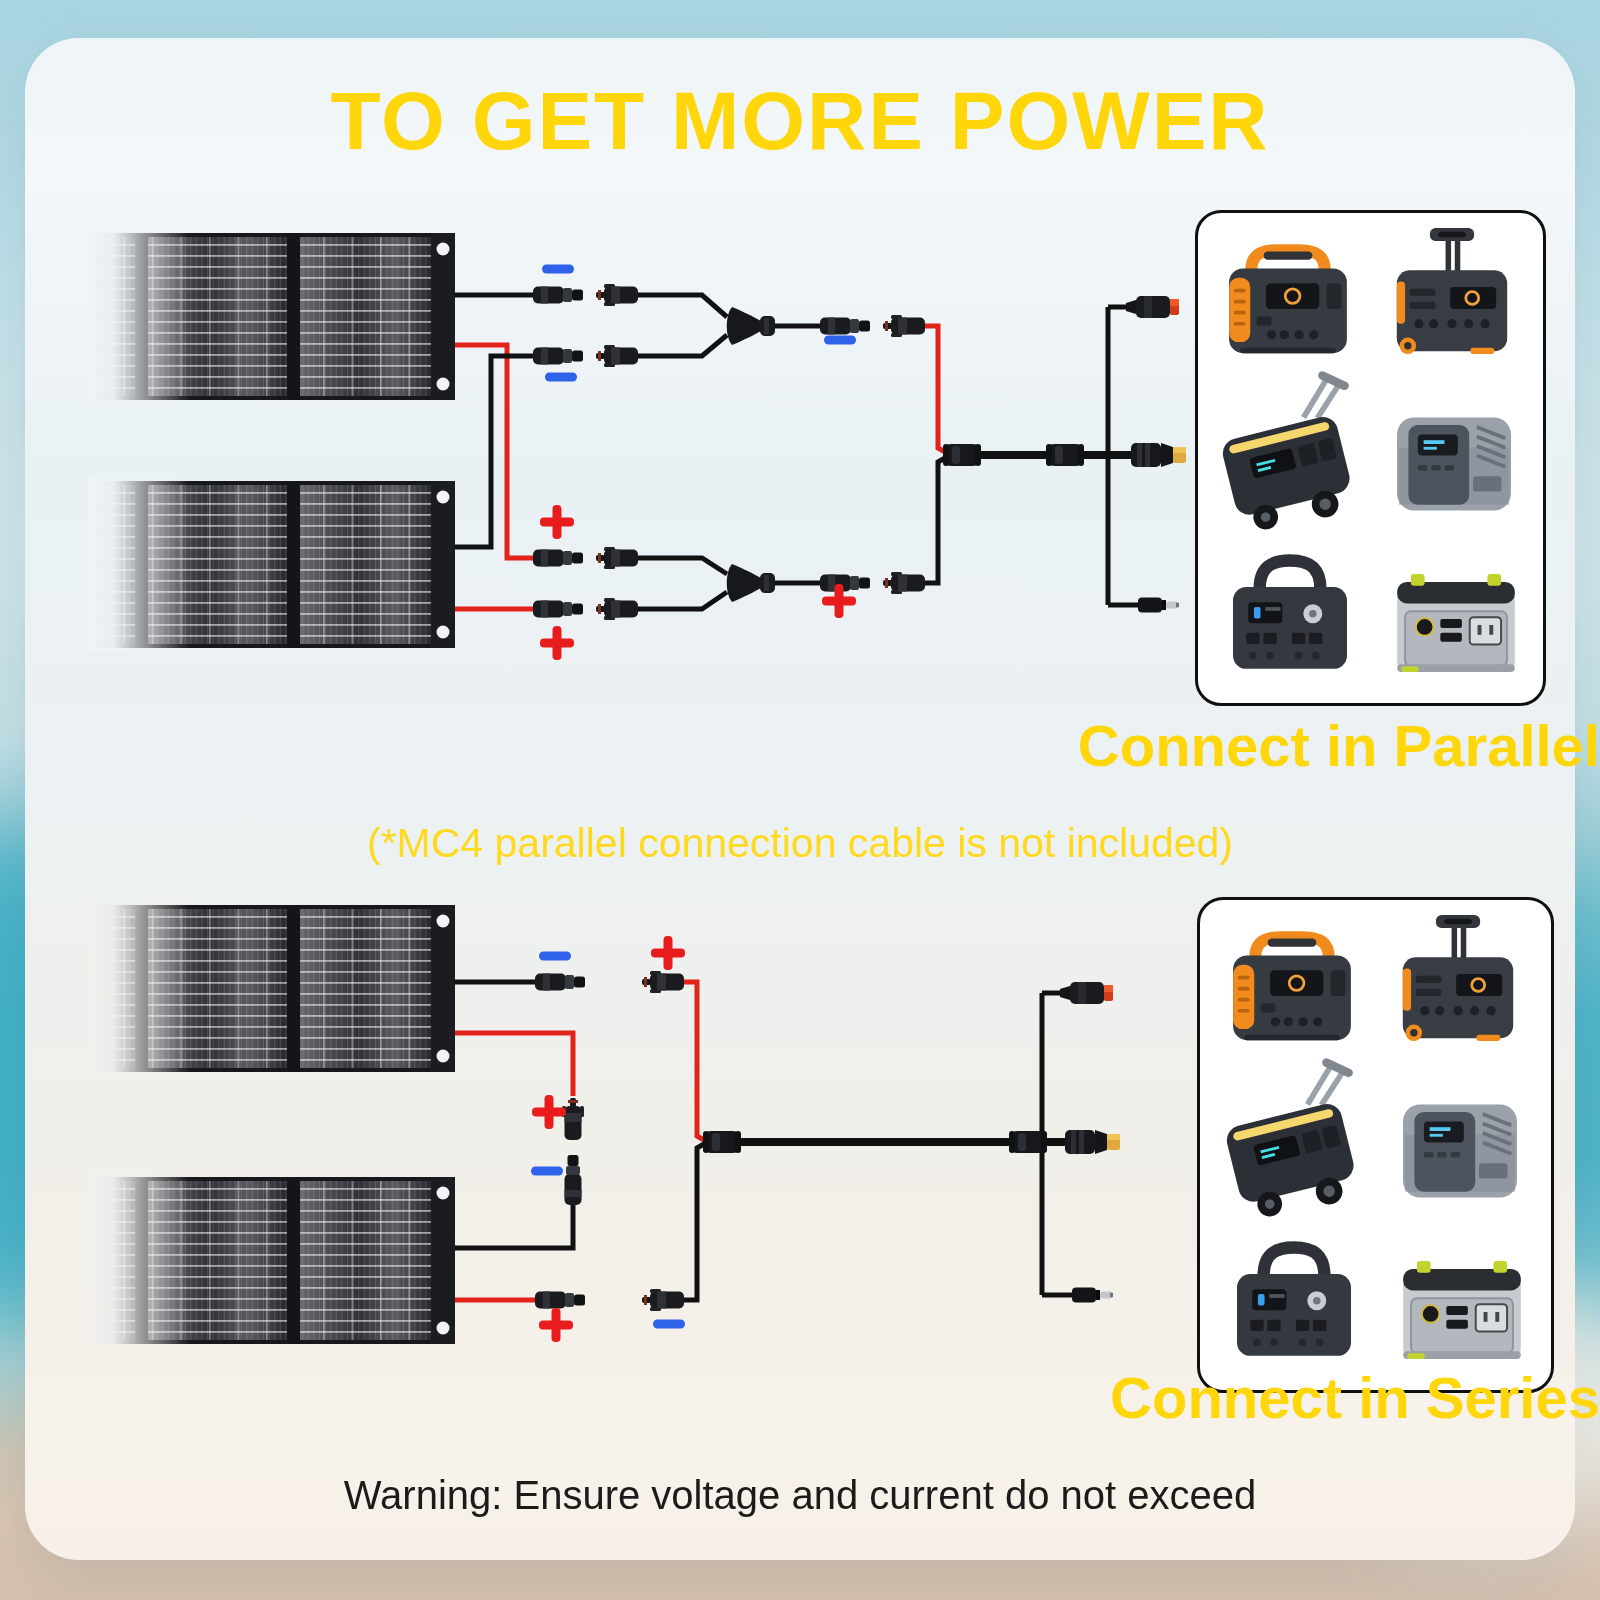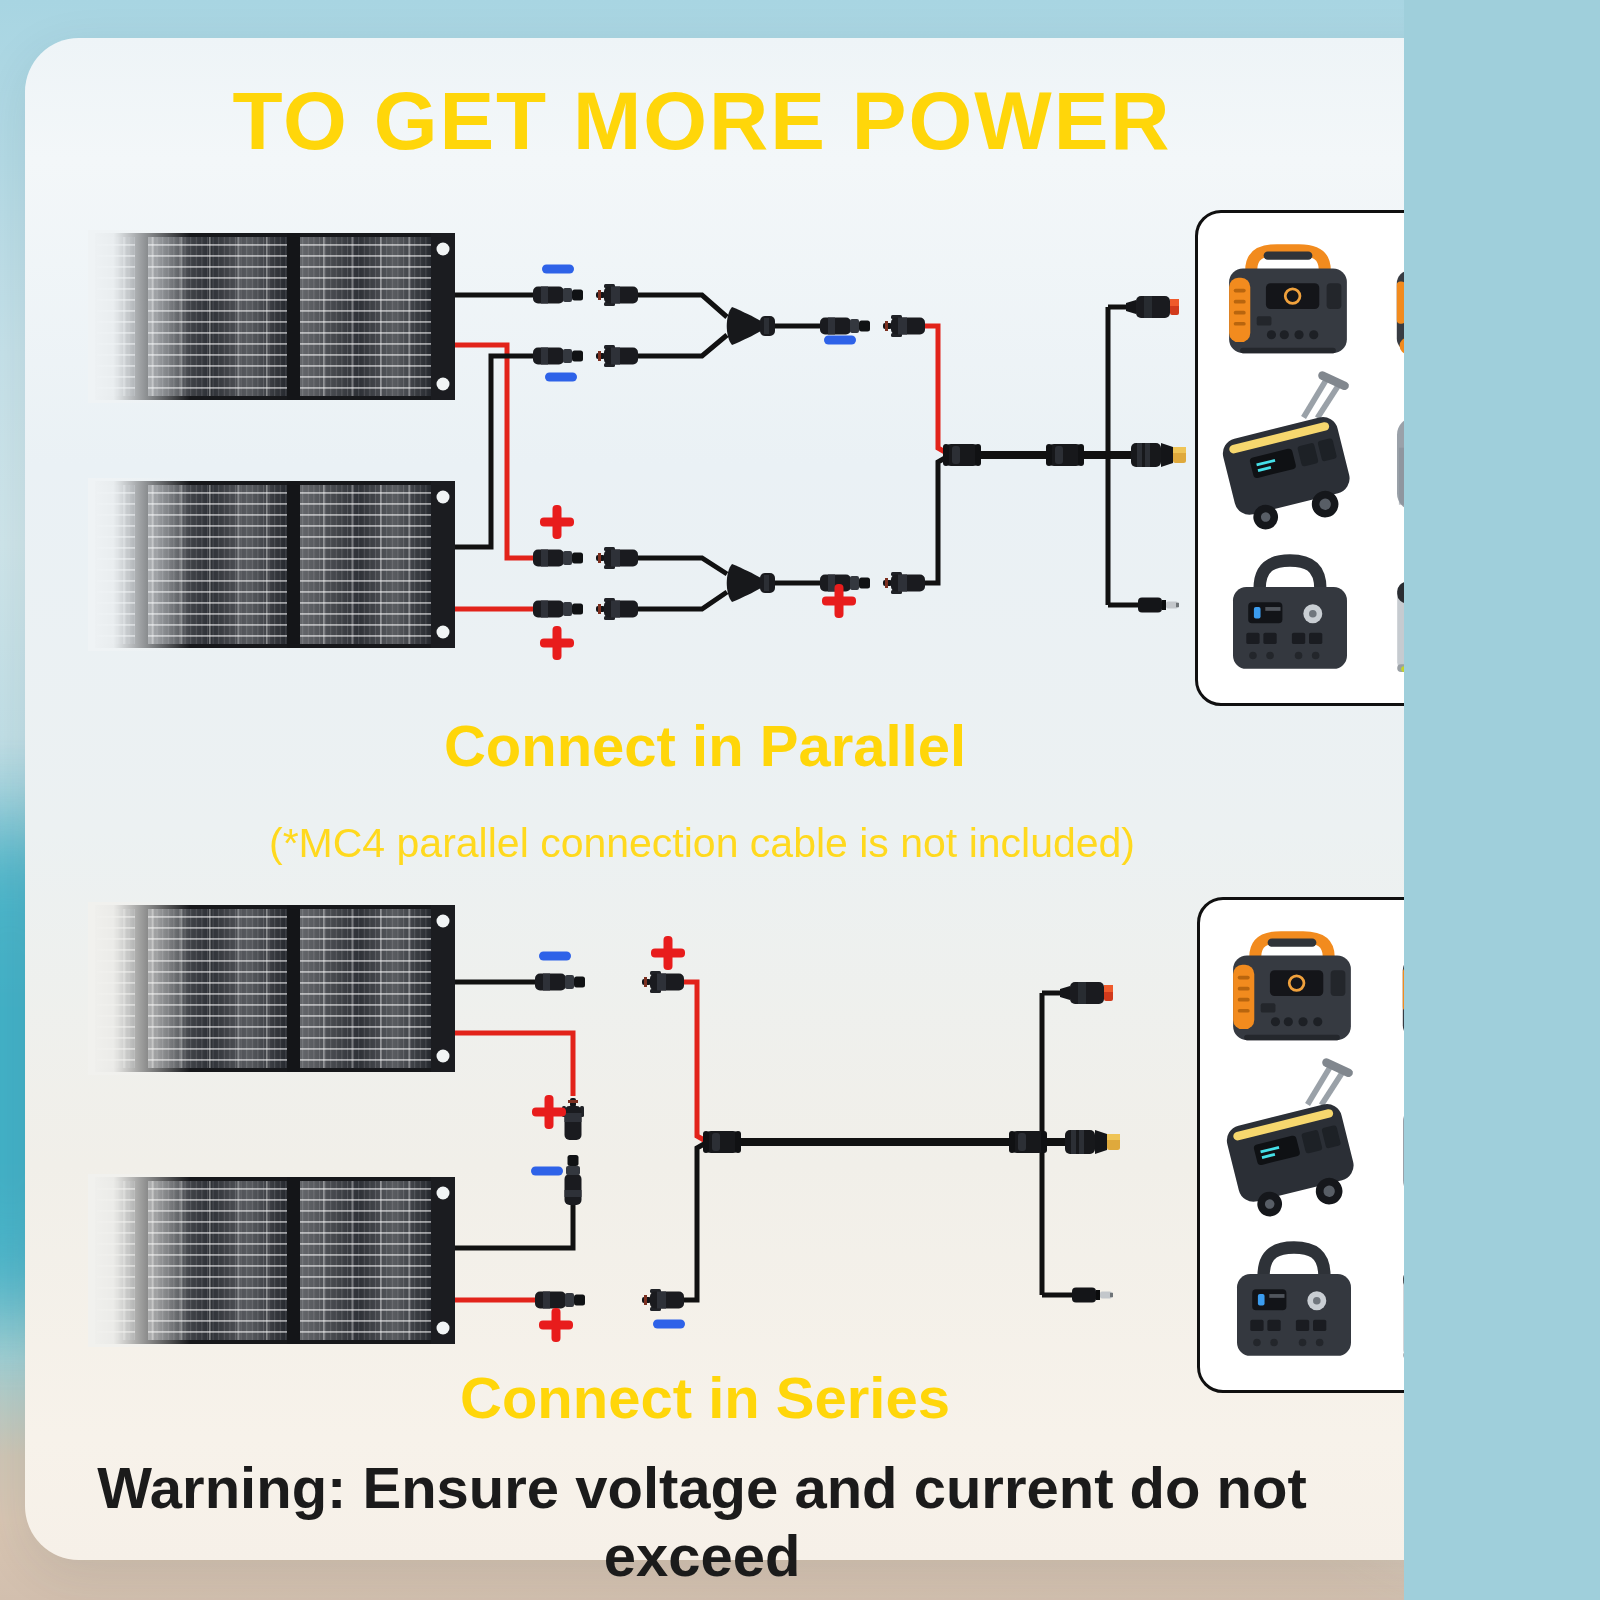--- a/index.html
+++ b/index.html
@@ -1,49 +1,49 @@
 <!DOCTYPE html>
 <html><head>
 <meta charset="utf-8">
 <style>
   html,body{margin:0;padding:0;background:#9fcfdb;}
   .stage{
-    position:relative;width:1404px;height:1600px;overflow:hidden;
+    position:relative;width:1600px;height:1600px;overflow:hidden;
     font-family:"Liberation Sans",sans-serif;
     background:linear-gradient(180deg,
       #a8d5e2 0%,#b4dae5 10%,#c6e1e9 22%,#cfe5ea 34%,#c2dfe6 46%,
       #9fd0da 52%,#6ec0cf 57%,#52b5c9 63%,#4fb4c8 72%,#6fc0cf 79%,
       #a4cfd2 85%,#cfc5b4 91%,#d8c5b2 95%,#d2bfae 100%);
   }
   .blob{position:absolute;pointer-events:none;}
   .blob.cloud{left:1330px;top:1280px;width:320px;height:260px;background:#f4f2ee;filter:blur(38px);opacity:.85;border-radius:50%;}
   .blob.sea{left:-120px;top:830px;width:260px;height:470px;background:#3fb0c7;filter:blur(42px);opacity:.75;border-radius:40%;}
   .card{
     position:absolute;left:25px;top:38px;width:1550px;height:1522px;border-radius:54px;
     background:linear-gradient(180deg,#eef4f7 0%,#f3f7f9 8%,#eaf1f5 28%,#ecf1f2 52%,
       #f1efe9 74%,#f7f2ea 92%,#f6f0e8 100%);
     box-shadow:0 14px 50px rgba(30,60,70,.10);
   }
   .title{
     position:absolute;left:0;right:0;top:74px;margin:0;text-align:center;
     font-size:82px;font-weight:bold;letter-spacing:2px;color:#FFD60A;
   }
   .caption{
-    position:absolute;left:0;right:0;margin:0;text-align:center;
+    position:absolute;left:0;right:0;margin:0;text-align:right;
     font-size:58px;font-weight:bold;color:#FFD60A;padding-left:6px;
   }
   .caption.parallel{top:712px;}
   .caption.series{top:1364px;}
   .note{
     position:absolute;left:0;right:0;top:820px;margin:0;text-align:center;
     font-size:41px;font-weight:normal;color:#FFD91E;
   }
   .warning{
-    position:absolute;left:0;right:0;top:1454px;margin:0;text-align:center;
-    font-size:58px;line-height:1.17;color:#1B1B1B;font-weight:bold;
+    position:absolute;left:0;right:0;top:1454px;margin:18px;text-align:center;
+    font-size:40px;line-height:1.17;color:#1B1B1B;font-weight:normal;
   }
   .diagram-svg{position:absolute;left:0;top:0;width:1600px;height:1600px;pointer-events:none;}
   .station-box{
     position:absolute;background:#ffffff;border:3px solid #101010;border-radius:26px;
     overflow:hidden;
   }
   .station-box.top{left:1195px;top:210px;width:345px;height:490px;}
   .station-box.bottom{left:1197px;top:897px;width:351px;height:490px;}
   .station-box svg{display:block;width:100%;height:100%;}
 </style>

